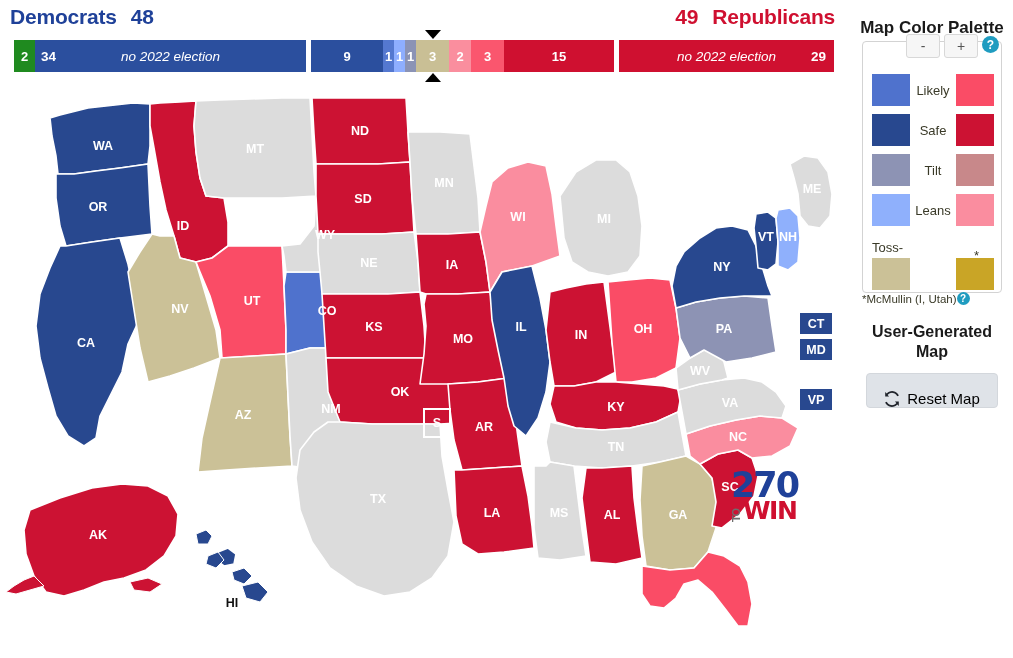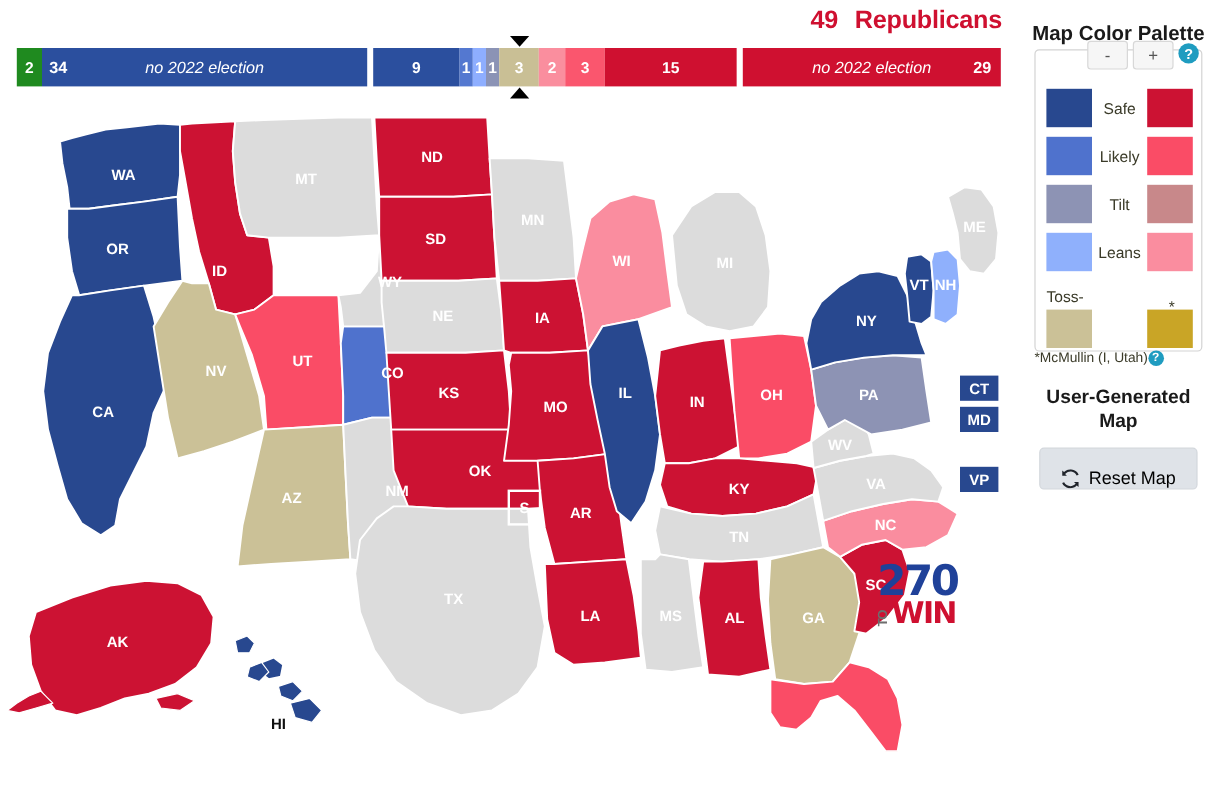--- a/index.html
+++ b/index.html
@@ -138,20 +138,23 @@
     color:#1a1a1a;
   }
 </style>
 </head>
 <body>
 
 <div id="root">
 
   <div class="hdr">
     <div class="hdr-labels">
+      <div class="dem-label">
+        <span>Democrats</span><span class="cnt">48</span>
+      </div>
       <div class="rep-label">
         <span class="cnt">49</span><span>Republicans</span>
       </div>
     </div>
 
     <div class="bar-wrap">
       <div class="bar" id="balance-bar">
           <div class="seg" style="width: 21px; background: rgb(31, 138, 31);">2</div>
           <div class="seg noelect" style="width: 271px; background: rgb(43, 79, 158);">
             <span class="inner-noe">no 2022 election</span>
@@ -182,28 +185,28 @@
   <div class="palette-box"></div>
 
   <div class="pm-btns">
     <div class="pm-btn">-</div>
     <div class="pm-btn">+</div>
   </div>
   <div class="help-ico" id="help-top">?</div>
 
   <div class="pal-rows" id="pal-rows">
       <div class="pal-row">
+        <span class="sw" style="background: rgb(79, 114, 205);"></span>
+        <span class="pal-name">Likely</span>
+        <span class="sw" style="background: rgb(250, 76, 102);"></span>
+      </div>
+      <div class="pal-row">
         <span class="sw" style="background: rgb(40, 72, 143);"></span>
         <span class="pal-name">Safe</span>
         <span class="sw" style="background: rgb(204, 18, 51);"></span>
-      </div>
-      <div class="pal-row">
-        <span class="sw" style="background: rgb(79, 114, 205);"></span>
-        <span class="pal-name">Likely</span>
-        <span class="sw" style="background: rgb(250, 76, 102);"></span>
       </div>
       <div class="pal-row">
         <span class="sw" style="background: rgb(141, 147, 180);"></span>
         <span class="pal-name">Tilt</span>
         <span class="sw" style="background: rgb(200, 136, 138);"></span>
       </div>
       <div class="pal-row">
         <span class="sw" style="background: rgb(143, 176, 252);"></span>
         <span class="pal-name">Leans</span>
         <span class="sw" style="background: rgb(250, 141, 159);"></span>

